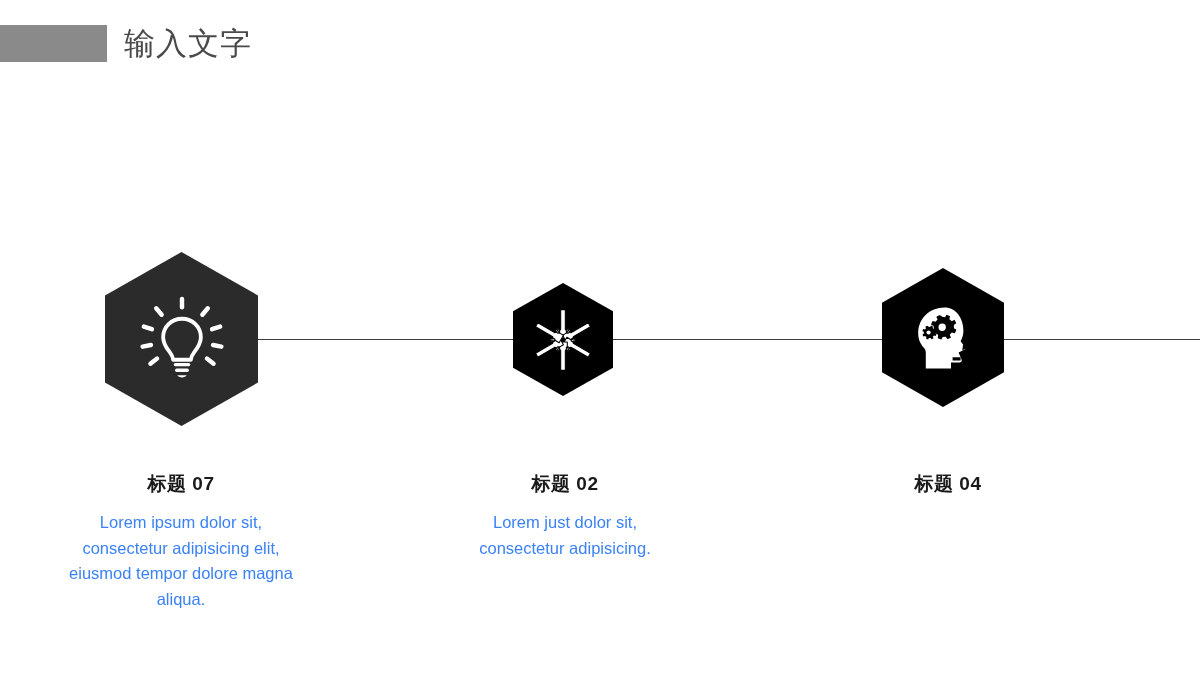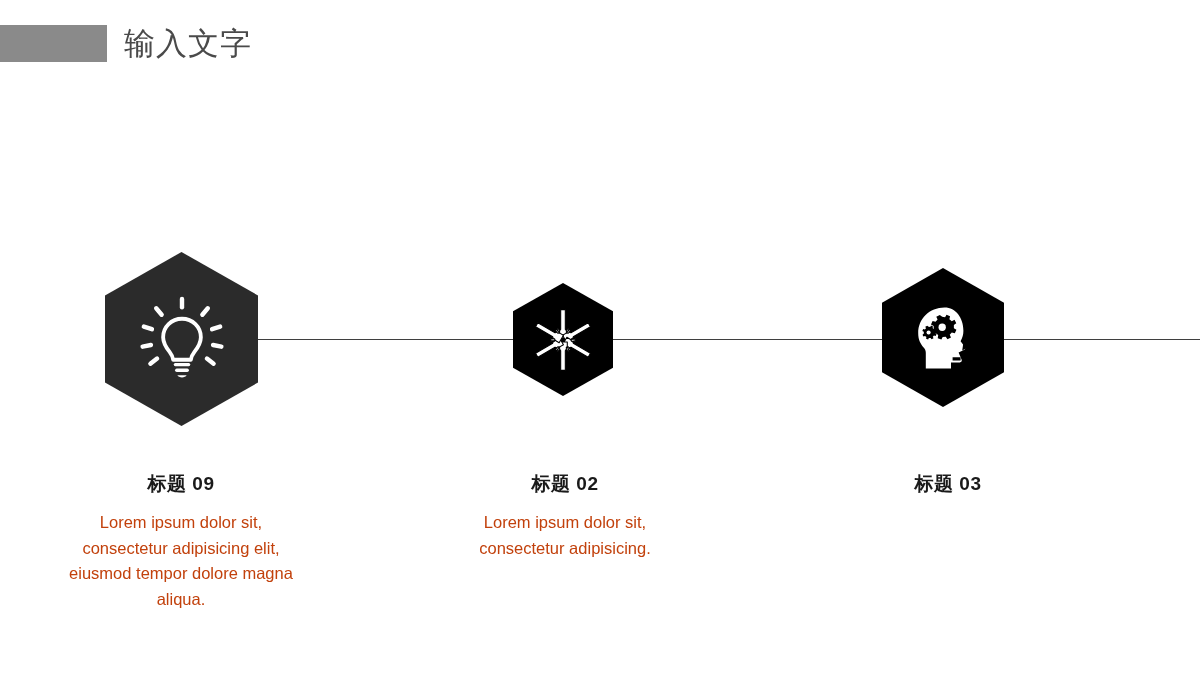--- a/index.html
+++ b/index.html
@@ -113,21 +113,21 @@
     font-size: 19px;
     line-height: 24px;
     font-weight: bold;
     color: #1a1a1a;
     margin: 0 0 14px 0;
     letter-spacing: 0.5px;
   }
   .caption-body {
     font-size: 16.5px;
     line-height: 25.5px;
-    color: #c2410c;
+    color: #3b82f6;
     margin: 0;
   }
 
   .node-1 .caption { left: 66px;  top: 472px; width: 230px; }
   .node-2 .caption { left: 450px; top: 472px; width: 230px; text-align: center; }
   .node-3 .caption { left: 833px; top: 472px; width: 230px; }
 </style>
 </head>
 <body>
 
@@ -157,21 +157,21 @@
           <rect x="47.6" y="4" width="4.8" height="14" rx="2.4" fill="#ffffff" transform="rotate(72 50 50)"></rect>
           <rect x="47.6" y="4" width="4.8" height="14" rx="2.4" fill="#ffffff" transform="rotate(-72 50 50)"></rect>
           <rect x="47.6" y="4" width="4.8" height="14" rx="2.4" fill="#ffffff" transform="rotate(101 50 50)"></rect>
           <rect x="47.6" y="4" width="4.8" height="14" rx="2.4" fill="#ffffff" transform="rotate(-101 50 50)"></rect>
           <rect x="47.6" y="4" width="4.8" height="14" rx="2.4" fill="#ffffff" transform="rotate(128 50 50)"></rect>
           <rect x="47.6" y="4" width="4.8" height="14" rx="2.4" fill="#ffffff" transform="rotate(-128 50 50)"></rect>
         </svg>
       </span>
     </div>
     <div class="caption">
-      <div class="caption-title">标题 09</div>
+      <div class="caption-title">标题 07</div>
       <div class="caption-body">Lorem ipsum dolor sit, consectetur adipisicing elit, eiusmod tempor dolore magna aliqua.</div>
     </div>
   </div>
 
   <div class="node node-2">
     <div class="hex" style="background:#000000;">
       <span>
         <svg width="66" height="66" viewBox="0 0 100 100" fill="none">
           <g fill="#ffffff" stroke="#000000" stroke-width="1.6" stroke-linejoin="round">
 
@@ -204,21 +204,21 @@
               <path d="M46.5 4 L53.5 4 L53.5 34 C55.5 35.5 56.5 37.5 56.5 40.5 L56.5 47 L43.5 47 L43.5 40.5 C43.5 37.5 44.5 35.5 46.5 34 Z"></path>
               <path d="M43.5 40 L41 33.5 L43 32.5 L45.2 38 Z"></path>
               <path d="M56.5 40 L59 33.5 L57 32.5 L54.8 38 Z"></path>
             </g>
           </g>
         </svg>
       </span>
     </div>
     <div class="caption">
       <div class="caption-title">标题 02</div>
-      <div class="caption-body">Lorem ipsum dolor sit, consectetur adipisicing.</div>
+      <div class="caption-body">Lorem just dolor sit, consectetur adipisicing.</div>
     </div>
   </div>
 
   <div class="node node-3">
     <div class="hex" style="background:#000000;">
       <span>
         <svg width="80" height="80" viewBox="0 0 100 100" fill="none">
 
           <path d="M52 12 C33 12 19 26 19 44 C19 52 22 57.5 25.5 61.5 C27.5 63.8 28.5 65.5 28.5 68.5 L28.5 88 L60 88 L60 80.5 L71 80.5 C73 80.5 74 79 73.2 77 L69.5 68 L76 65 C78 64 78.5 62.5 77.2 60.8 L72 54 C74.5 49.5 75.5 45.5 75.5 41 C75.5 25 66 12 52 12 Z" fill="#ffffff"></path>
 
@@ -231,17 +231,17 @@
             <path d="M0 -14.5 L3.6 -13.8 L5.4 -17.2 L9.8 -15.2 L9 -11.4 L12 -9 L15.4 -10.8 L17.6 -6.5 L14.6 -4.1 L14.6 -0.2 L17.8 1.6 L15.8 6 L12 5.2 L9.4 8 L11 11.5 L6.6 13.6 L4.4 10.5 L0.6 10.7 L-1 14 L-5.6 12.2 L-5 8.4 L-8 6 L-11.5 7.6 L-13.6 3.2 L-10.6 0.8 L-10.7 -3 L-14 -4.8 L-12 -9.2 L-8.3 -8.4 L-5.8 -11.2 L-7.4 -14.6 L-3 -16.6 Z" fill="#000000"></path>
             <circle cx="0" cy="-1.5" r="4.6" fill="#ffffff"></circle>
           </g>
 
           <path d="M75.5 55.5 L80 62.5 L74 65.5 Z" fill="#000000"></path>
           <path d="M62 74 L72 74 L72 78 L62 78 Z" fill="#000000"></path>
         </svg>
       </span>
     </div>
     <div class="caption">
-      <div class="caption-title">标题 03</div>
+      <div class="caption-title">标题 04</div>
     </div>
   </div>
 
 </div>
 
 </body></html>

